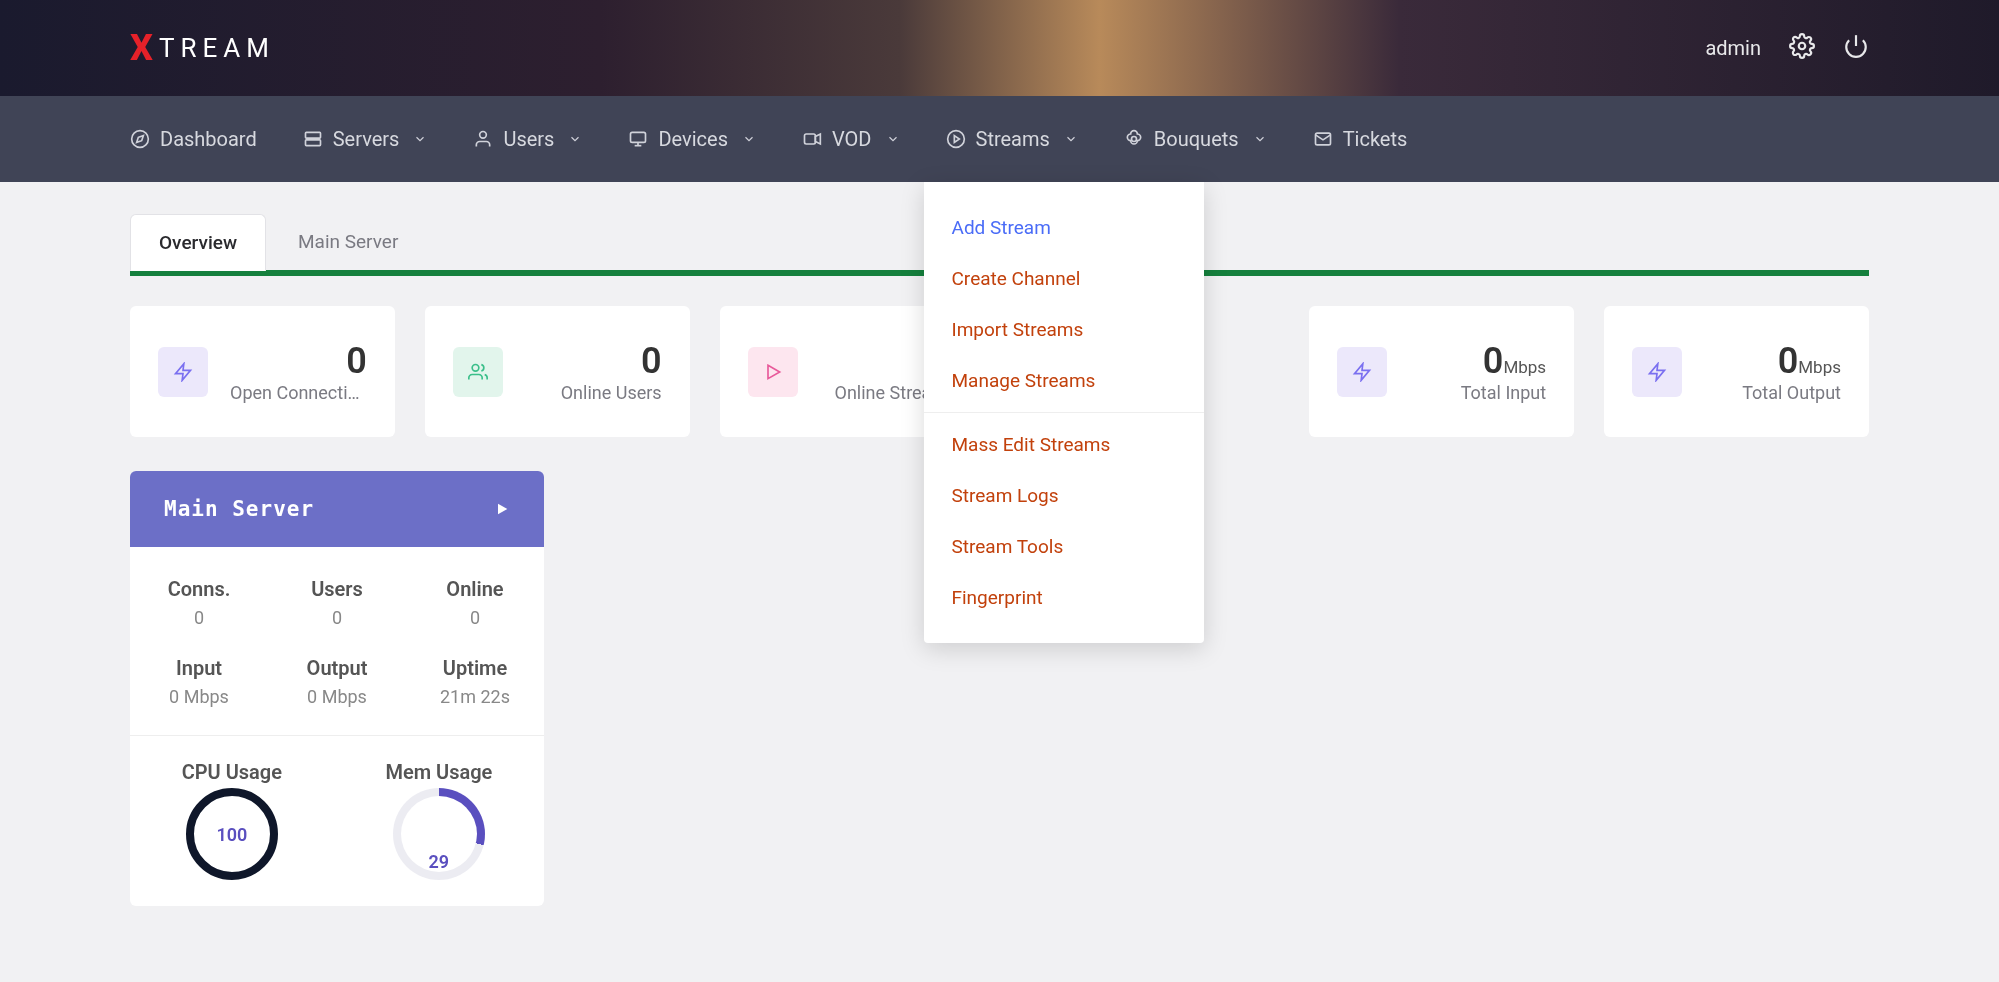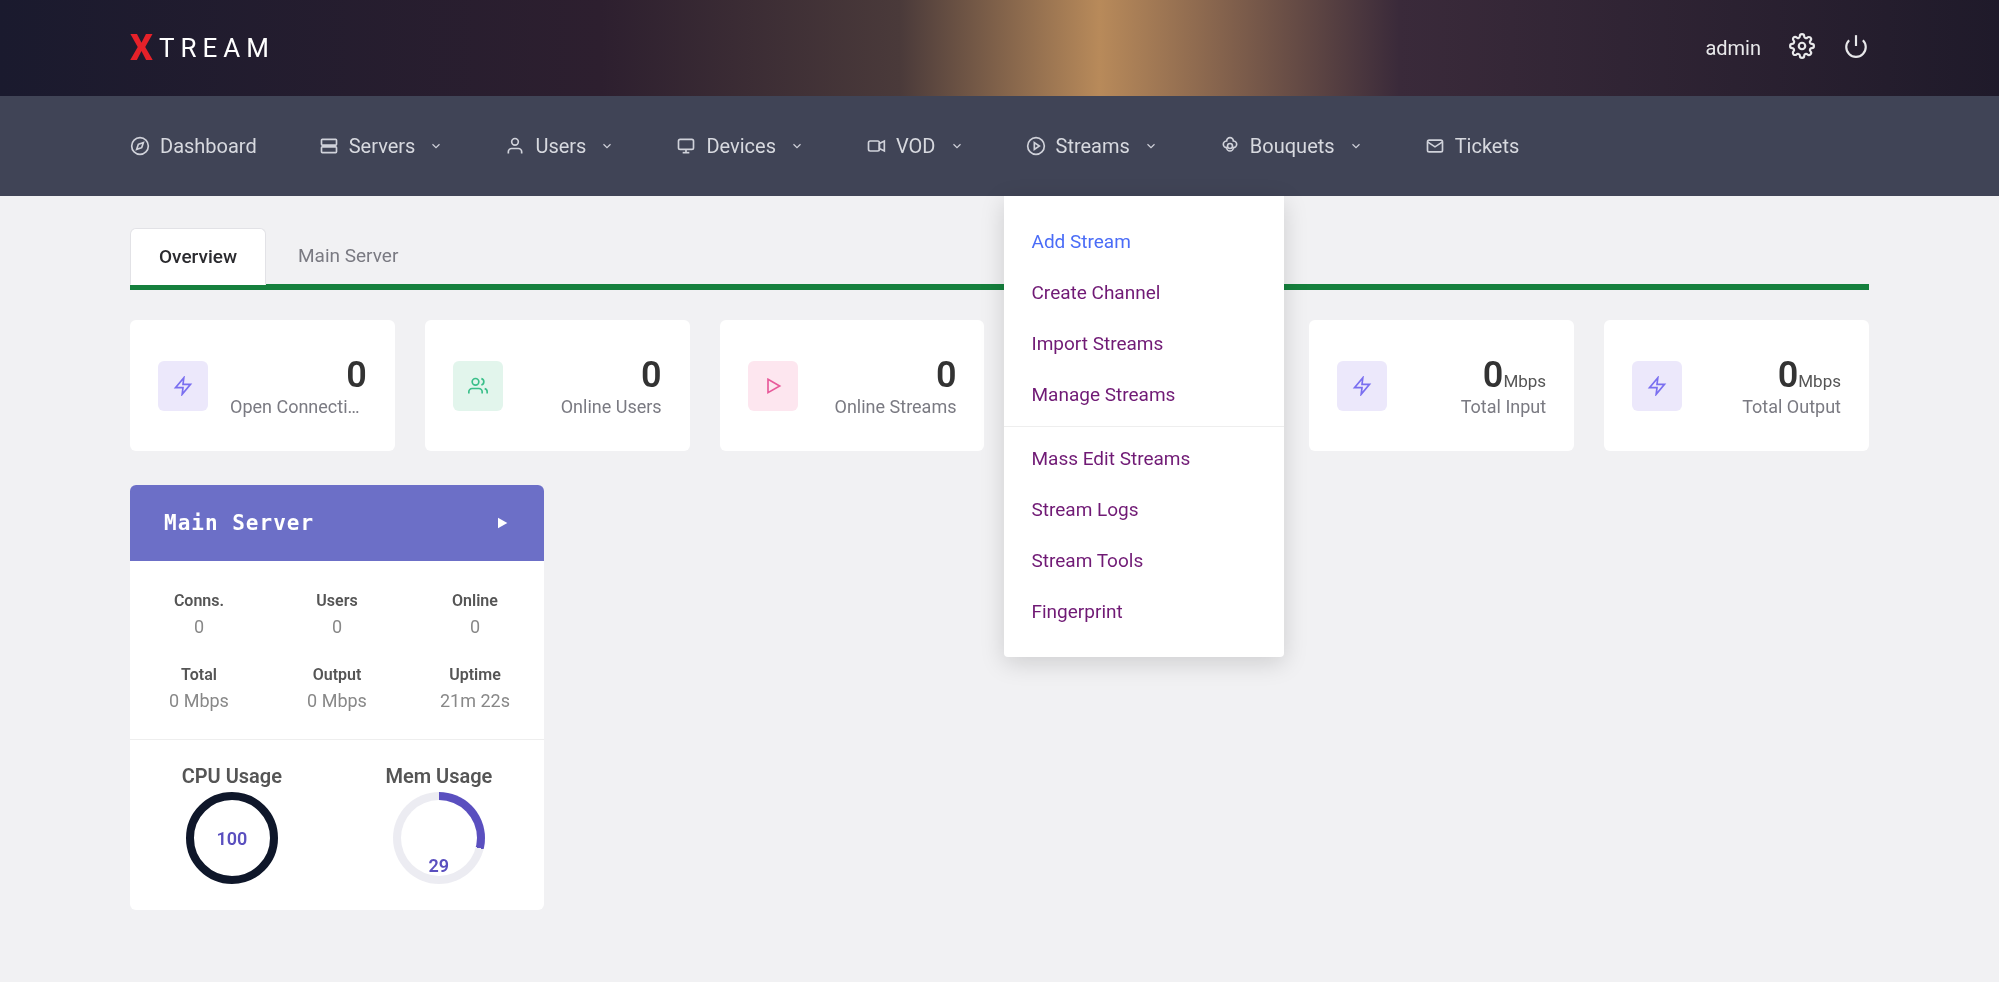--- a/index.html
+++ b/index.html
@@ -41,26 +41,26 @@
     display: flex;
     align-items: center;
     gap: 28px;
     color: #e8e8ea;
     font-size: 20px;
   }
   .topbar-right svg { stroke: #e8e8ea; }
 
   
   .navbar {
-    height: 100px;
+    height: 86px;
     background: #404456;
     display: flex;
     align-items: center;
     padding: 0 130px;
-    gap: 62px;
+    gap: 46px;
     color: #d7d9df;
     font-size: 20px;
   }
   .nav-item {
     display: flex;
     align-items: center;
     gap: 10px;
     cursor: pointer;
     position: relative;
     height: 100%;
@@ -77,21 +77,21 @@
     background: #fff;
     border-radius: 0 0 4px 4px;
     box-shadow: 0 6px 24px rgba(0,0,0,0.15);
     padding: 20px 0;
     z-index: 100;
     color: #555;
   }
   .dropdown-item {
     padding: 14px 28px;
     font-size: 19px;
-    color: #701a75;
+    color: #c2410c;
     cursor: pointer;
   }
   .dropdown-item.active { color: #4a6cf7; }
   .dropdown-divider {
     border-top: 1px solid #eee;
     margin: 6px 0;
   }
 
   
   .content {
@@ -187,21 +187,21 @@
   }
   .server-body {
     padding: 30px 0 26px;
   }
   .server-grid {
     display: grid;
     grid-template-columns: 1fr 1fr 1fr;
     text-align: center;
     row-gap: 28px;
   }
-  .sg-label { font-size: 16px; font-weight: 600; color: #555; }
+  .sg-label { font-size: 20px; font-weight: 600; color: #555; }
   .sg-value { font-size: 18px; color: #888; margin-top: 6px; }
   .server-divider {
     border-top: 1px solid #eee;
     margin: 28px 0 24px;
   }
   .usage-row {
     display: flex;
     justify-content: space-around;
     text-align: center;
   }
@@ -444,21 +444,21 @@
         </div>
         <div>
           <div class="sg-label">Users</div>
           <div class="sg-value">0</div>
         </div>
         <div>
           <div class="sg-label">Online</div>
           <div class="sg-value">0</div>
         </div>
         <div>
-          <div class="sg-label">Total</div>
+          <div class="sg-label">Input</div>
           <div class="sg-value">0 Mbps</div>
         </div>
         <div>
           <div class="sg-label">Output</div>
           <div class="sg-value">0 Mbps</div>
         </div>
         <div>
           <div class="sg-label">Uptime</div>
           <div class="sg-value">21m 22s</div>
         </div>

